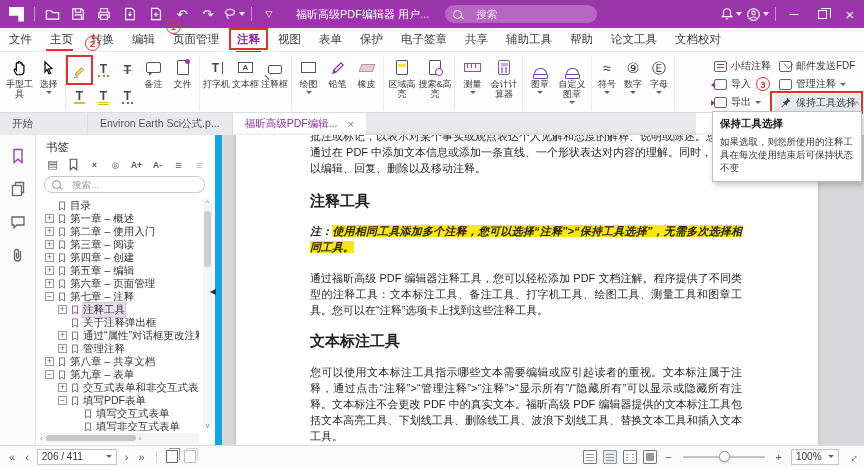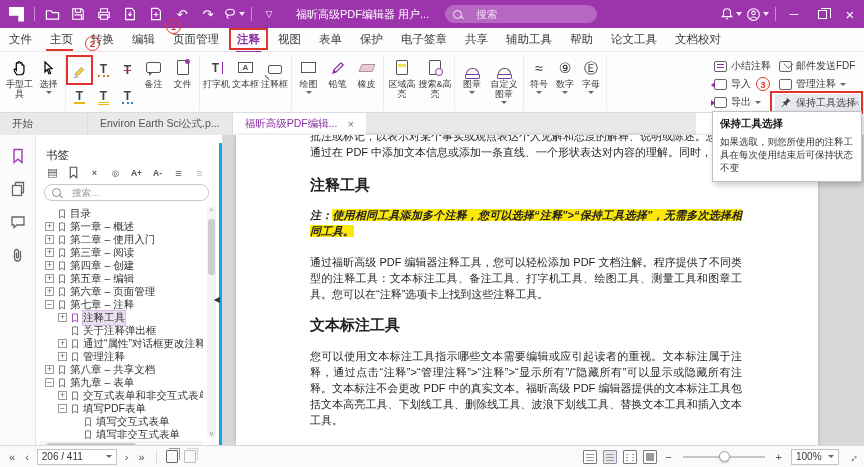--- a/index.html
+++ b/index.html
@@ -125,22 +125,22 @@
   .dtab .closex { margin-left:10px; color:#777; font-size:11px; }
 
   
   #iconstrip { position:absolute; left:0; top:135px; width:36px; height:310px; background:#FBFBFC;
     border-right:1px solid #E3E3E6; display:flex; flex-direction:column; align-items:center;
     padding-top:12px; gap:15px; }
   #iconstrip .sic { width:18px; height:18px; display:flex; align-items:center; justify-content:center; color:#666; }
   #iconstrip .sic.active { color:#9C3EB0; }
 
   
-  #panel { position:absolute; left:36px; top:143px; width:186px; height:310px; background:#fff;
-    border-right:3px solid #0ea5e9; }
+  #panel { position:absolute; left:36px; top:135px; width:186px; height:310px; background:#fff;
+    border-right:7px solid #0ea5e9; }
   #panel-title { position:absolute; left:10px; top:5px; font-size:11.5px; color:#333; }
   #ptools { position:absolute; left:9px; top:22px; display:flex; align-items:center; gap:6px; }
   .ptool { width:15px; height:15px; display:flex; align-items:center; justify-content:center;
     color:#555; font-size:11px; }
   .ptool.small { font-size:8.5px; font-weight:bold; }
   .ptool.disabled { color:#BDBDBD; }
   #psearch { position:absolute; left:8px; top:41px; right:10px; height:17px; border:1px solid #C9C9CC;
     border-radius:8px; display:flex; align-items:center; padding:0 7px; background:#fff; }
   #psearch .mag { border-color:#8a8a8a; } #psearch .mag:after { background:#8a8a8a; }
   #psearch input { border:none; outline:none; font-size:9.5px; color:#555; width:120px; margin-left:11px;
@@ -514,20 +514,35 @@
         <span class="tlb">区域高亮</span>
       </div>
       <div class="tool" style="width:34px">
         <span class="ic">
             <span class="pgic mag2"></span>
           </span>
         <span class="tlb">搜索&amp;高亮</span>
       </div>
     </div>
 
+    <div class="grp">
+      <div class="tool" style="width:31px">
+        <span class="ic">
+            <span class="ruler"></span>
+          </span>
+        <span class="tlb">测量</span>
+        <span class="car"></span>
+      </div>
+      <div class="tool" style="width:32px">
+        <span class="ic">
+            <span class="calc"></span>
+          </span>
+        <span class="tlb">会计计算器</span>
+      </div>
+    </div>
 
     <div class="grp">
       <div class="tool" style="width:30px">
         <span class="ic">
             <span class="stampic"></span>
           </span>
         <span class="tlb">图章</span>
         <span class="car"></span>
       </div>
       <div class="tool" style="width:34px">
@@ -797,20 +812,21 @@
       <span>›</span>
     </div>
     <div id="panel-collapse">◀</div>
   </div>
 
   <div id="main">
     <div id="page">
       <div id="pagetext">
         <div id="pt-clip" class="nowrapline">批注或标记，以表示对某个事实或观点表达个人见解和态度的解释、说明或陈述。您可以</div>
         <div class="nowrapline">通过在 PDF 中添加文本信息或添加一条直线、一个形状表达对内容的理解。同时，您也可</div>
+        <div class="nowrapline">以编辑、回复、删除以及移动注释。</div>
         <div id="pt-h1">注释工具</div>
         <div id="pt-note">
           <span>注：</span><span class="hlt">使用相同工具添加多个注释，您可以选择“注释”&gt;“保持工具选择”，无需多次选择相同工具。</span>
         </div>
         <div id="pt-p1">通过福昕高级 PDF 编辑器注释工具，您可以轻松添加 PDF 文档注解。程序提供了不同类型的注释工具：文本标注工具、备注工具、打字机工具、绘图工具、测量工具和图章工具。您可以在“注释”选项卡上找到这些注释工具。</div>
         <div id="pt-h2">文本标注工具</div>
         <div id="pt-p2">您可以使用文本标注工具指示哪些文本需要编辑或应引起读者的重视。文本标注属于注释，通过点击“注释”&gt;“管理注释”&gt;“注释”&gt;“显示所有”/“隐藏所有”可以显示或隐藏所有注释。文本标注不会更改 PDF 中的真实文本。福昕高级 PDF 编辑器提供的文本标注工具包括文本高亮工具、下划线工具、删除线工具、波浪下划线工具、替换文本工具和插入文本工具。</div>
 
       </div>
     </div>

